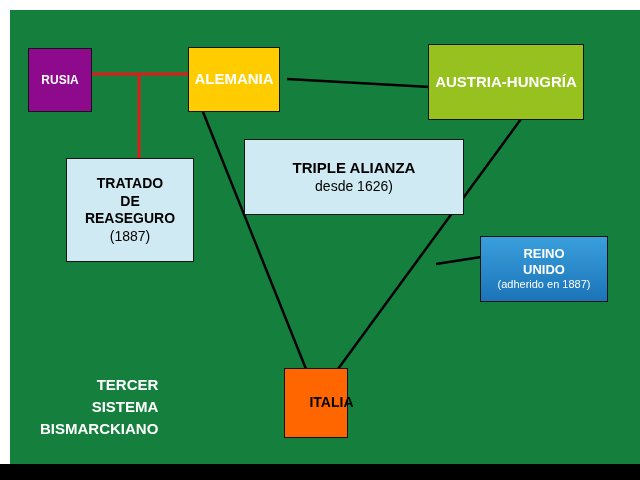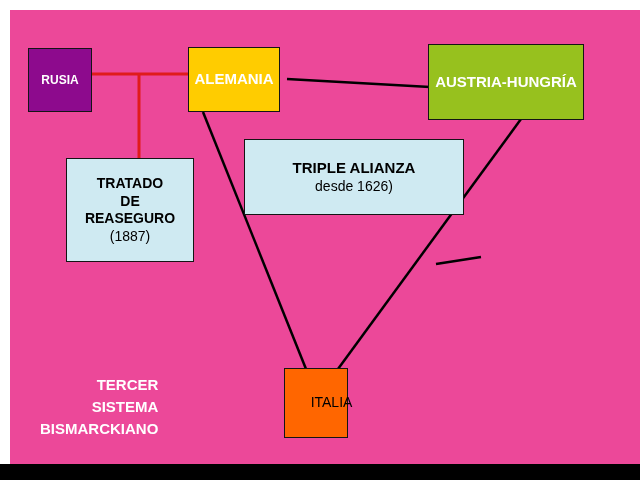--- a/index.html
+++ b/index.html
@@ -1,18 +1,18 @@
 <!DOCTYPE html>
 <html><head>
 <meta charset="utf-8">
 <style>
   html,body { margin:0; padding:0; background:#333; }
   .slide {
     position:relative; width:640px; height:480px;
-    background:#ec4899; overflow:hidden;
+    background:#15803d; overflow:hidden;
     font-family:"Liberation Sans", sans-serif;
   }
   .edge { position:absolute; background:#ffffff; z-index:3; }
   .edge-top { left:0; top:0; width:640px; height:10px; }
   .edge-left { left:0; top:0; width:10px; height:464px; }
   .footer-bar { position:absolute; left:0; top:464px; width:640px; height:16px; background:#000; z-index:4; }
   svg.lines { position:absolute; left:0; top:0; width:640px; height:480px; z-index:1; }
   .box {
     position:absolute; box-sizing:border-box; z-index:2;
     border:1px solid #141414;
@@ -25,21 +25,21 @@
   .b-austria { left:428px; top:44px;  width:156px; height:76px;  background:#97c11e; color:#fff; font-weight:bold; font-size:15px; }
   .b-tratado { left:66px;  top:158px; width:128px; height:104px;  background:#cfeaf2; color:#000; font-size:14px; }
   .b-tratado .bold { font-weight:bold; }
   .b-triple  { left:244px; top:139px; width:220px; height:76px;  background:#cfeaf2; color:#000; font-size:14px; }
   .b-triple .bold { font-weight:bold; font-size:15px; }
   .b-reino   { left:480px; top:236px; width:128px; height:66px;
                background:linear-gradient(180deg,#3a9fdc 0%,#1b74b8 100%);
                color:#fff; font-size:13px; }
   .b-reino .bold { font-weight:bold; }
   .b-reino .small { font-size:11px; }
-  .b-italia  { left:284px; top:368px; width:64px;  height:70px;  background:#ff6600; color:#000; font-weight:normal; font-size:14px;padding-left:31px; }
+  .b-italia  { left:284px; top:368px; width:64px;  height:70px;  background:#ff6600; color:#000; font-weight:bold; font-size:14px;padding-left:31px; }
   .caption {
     position:absolute; left:40px; top:374px; z-index:2;
     color:#fff; font-weight:bold; font-size:15px; line-height:1.45; text-align:right;
   }
 </style>
 </head>
 <body>
 
 <div class="slide">
 
@@ -69,20 +69,25 @@
     <span class="bold">DE</span>
     <span class="bold">REASEGURO</span>
     <span>(1887)</span>
   </div>
 
   <div class="box b-triple">
     <span class="bold">TRIPLE ALIANZA</span>
     <span>desde 1626)</span>
   </div>
 
+  <div class="box b-reino">
+    <span class="bold">REINO</span>
+    <span class="bold">UNIDO</span>
+    <span class="small">(adherido en 1887)</span>
+  </div>
 
   <div class="box b-italia">
     <span>ITALIA</span>
   </div>
 
   <div class="caption">
     <span style="display:block">TERCER</span>
     <span style="display:block">SISTEMA</span>
     <span style="display:block">BISMARCKIANO</span>
   </div>

